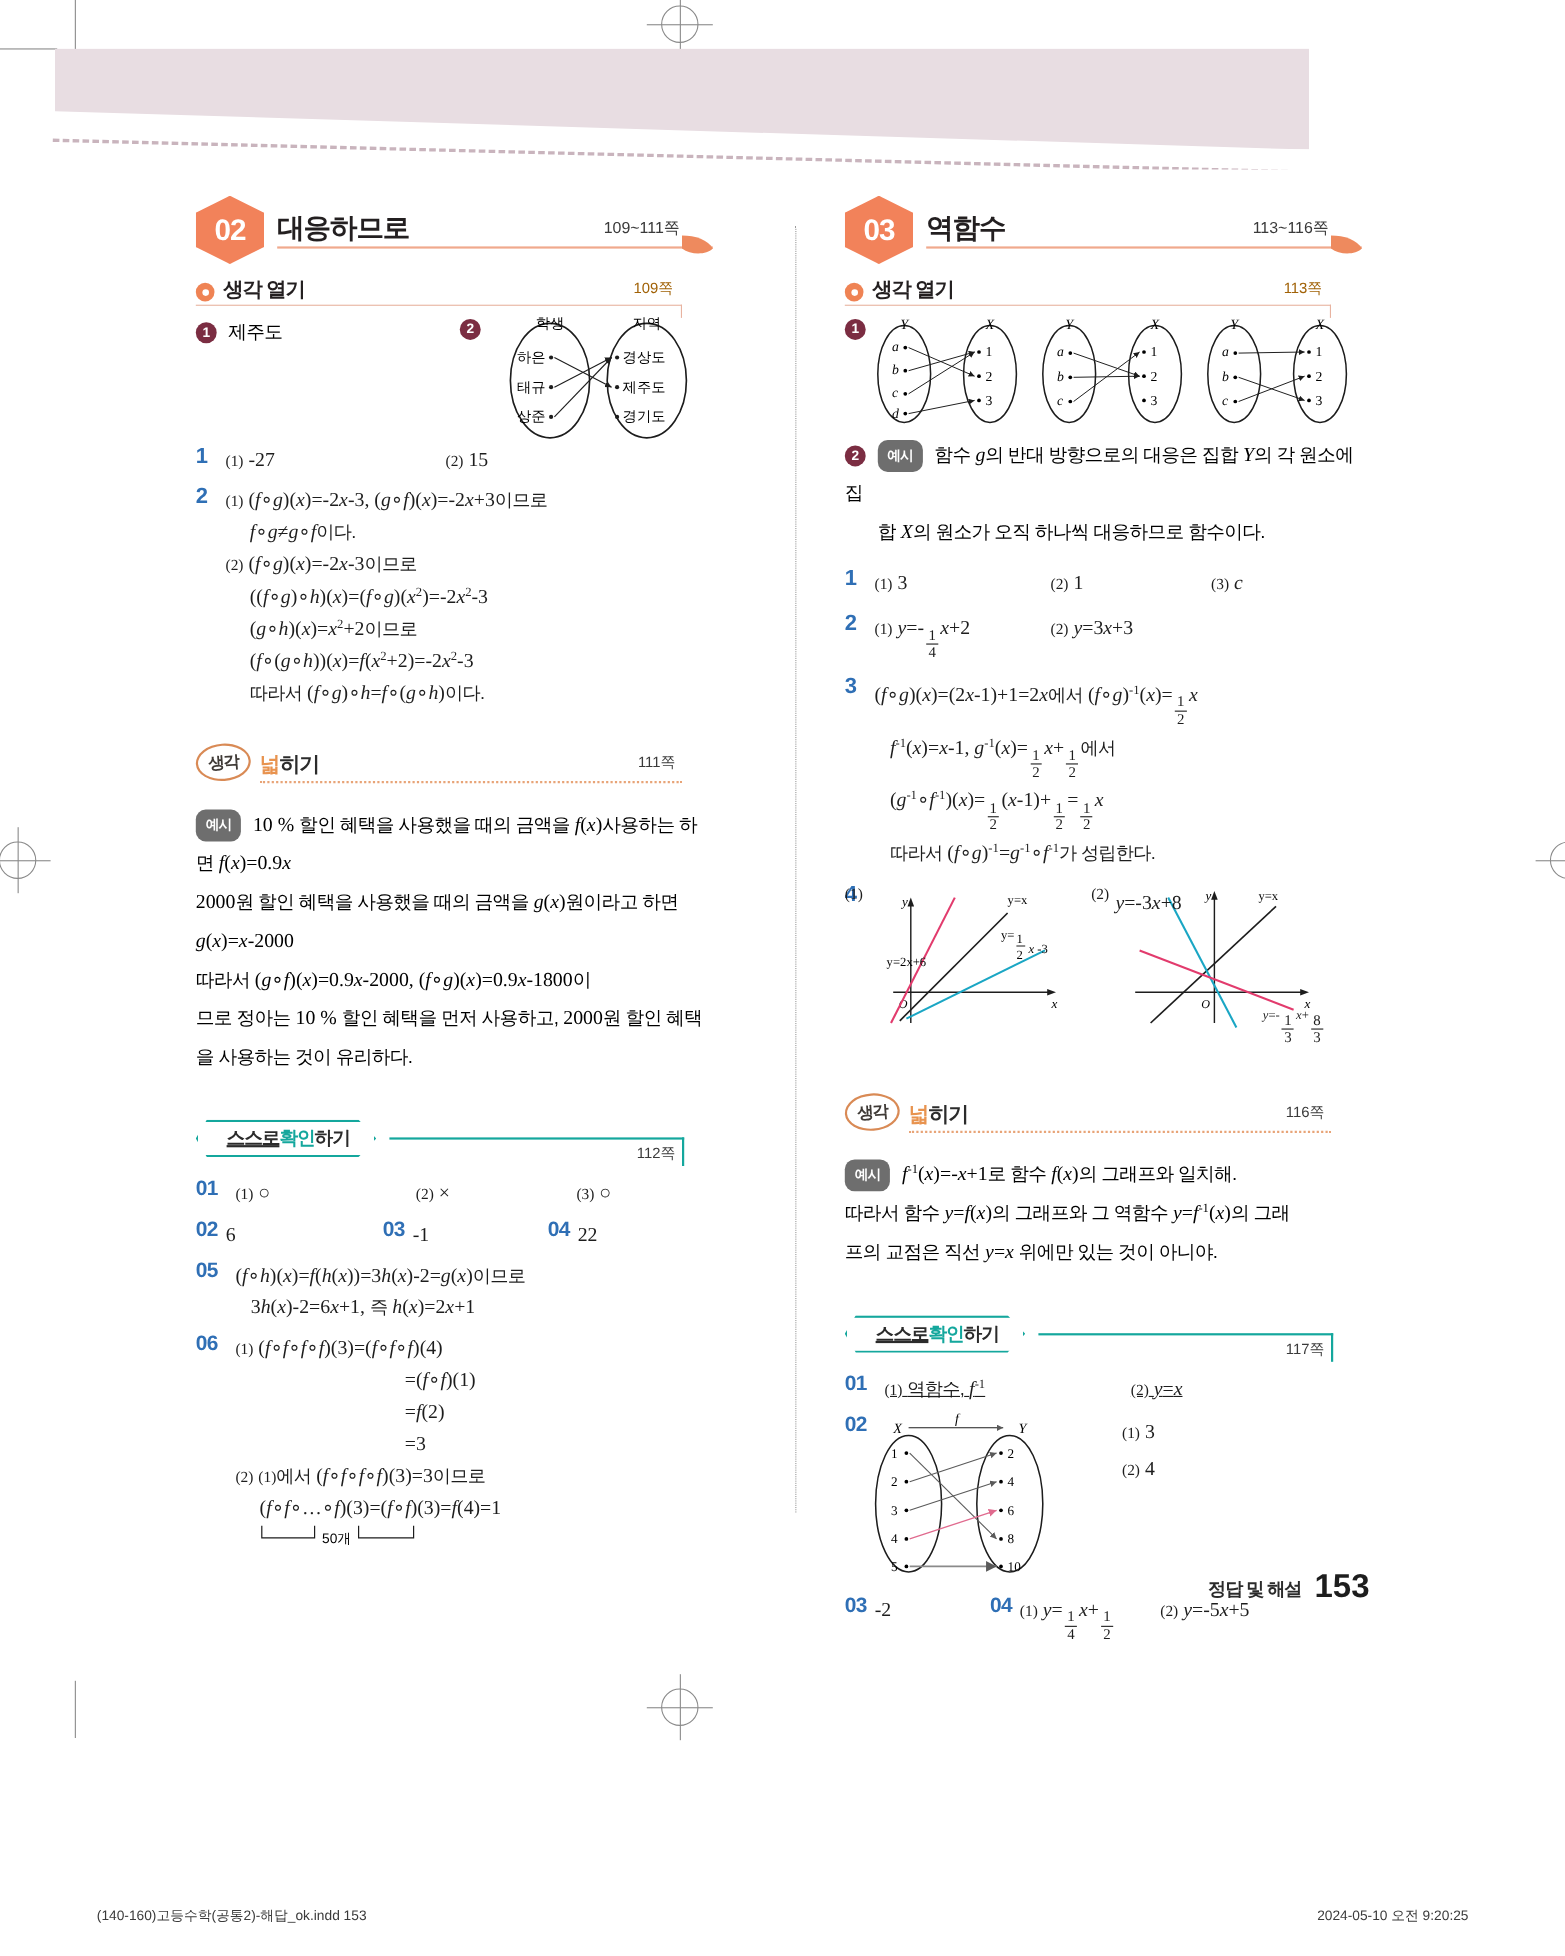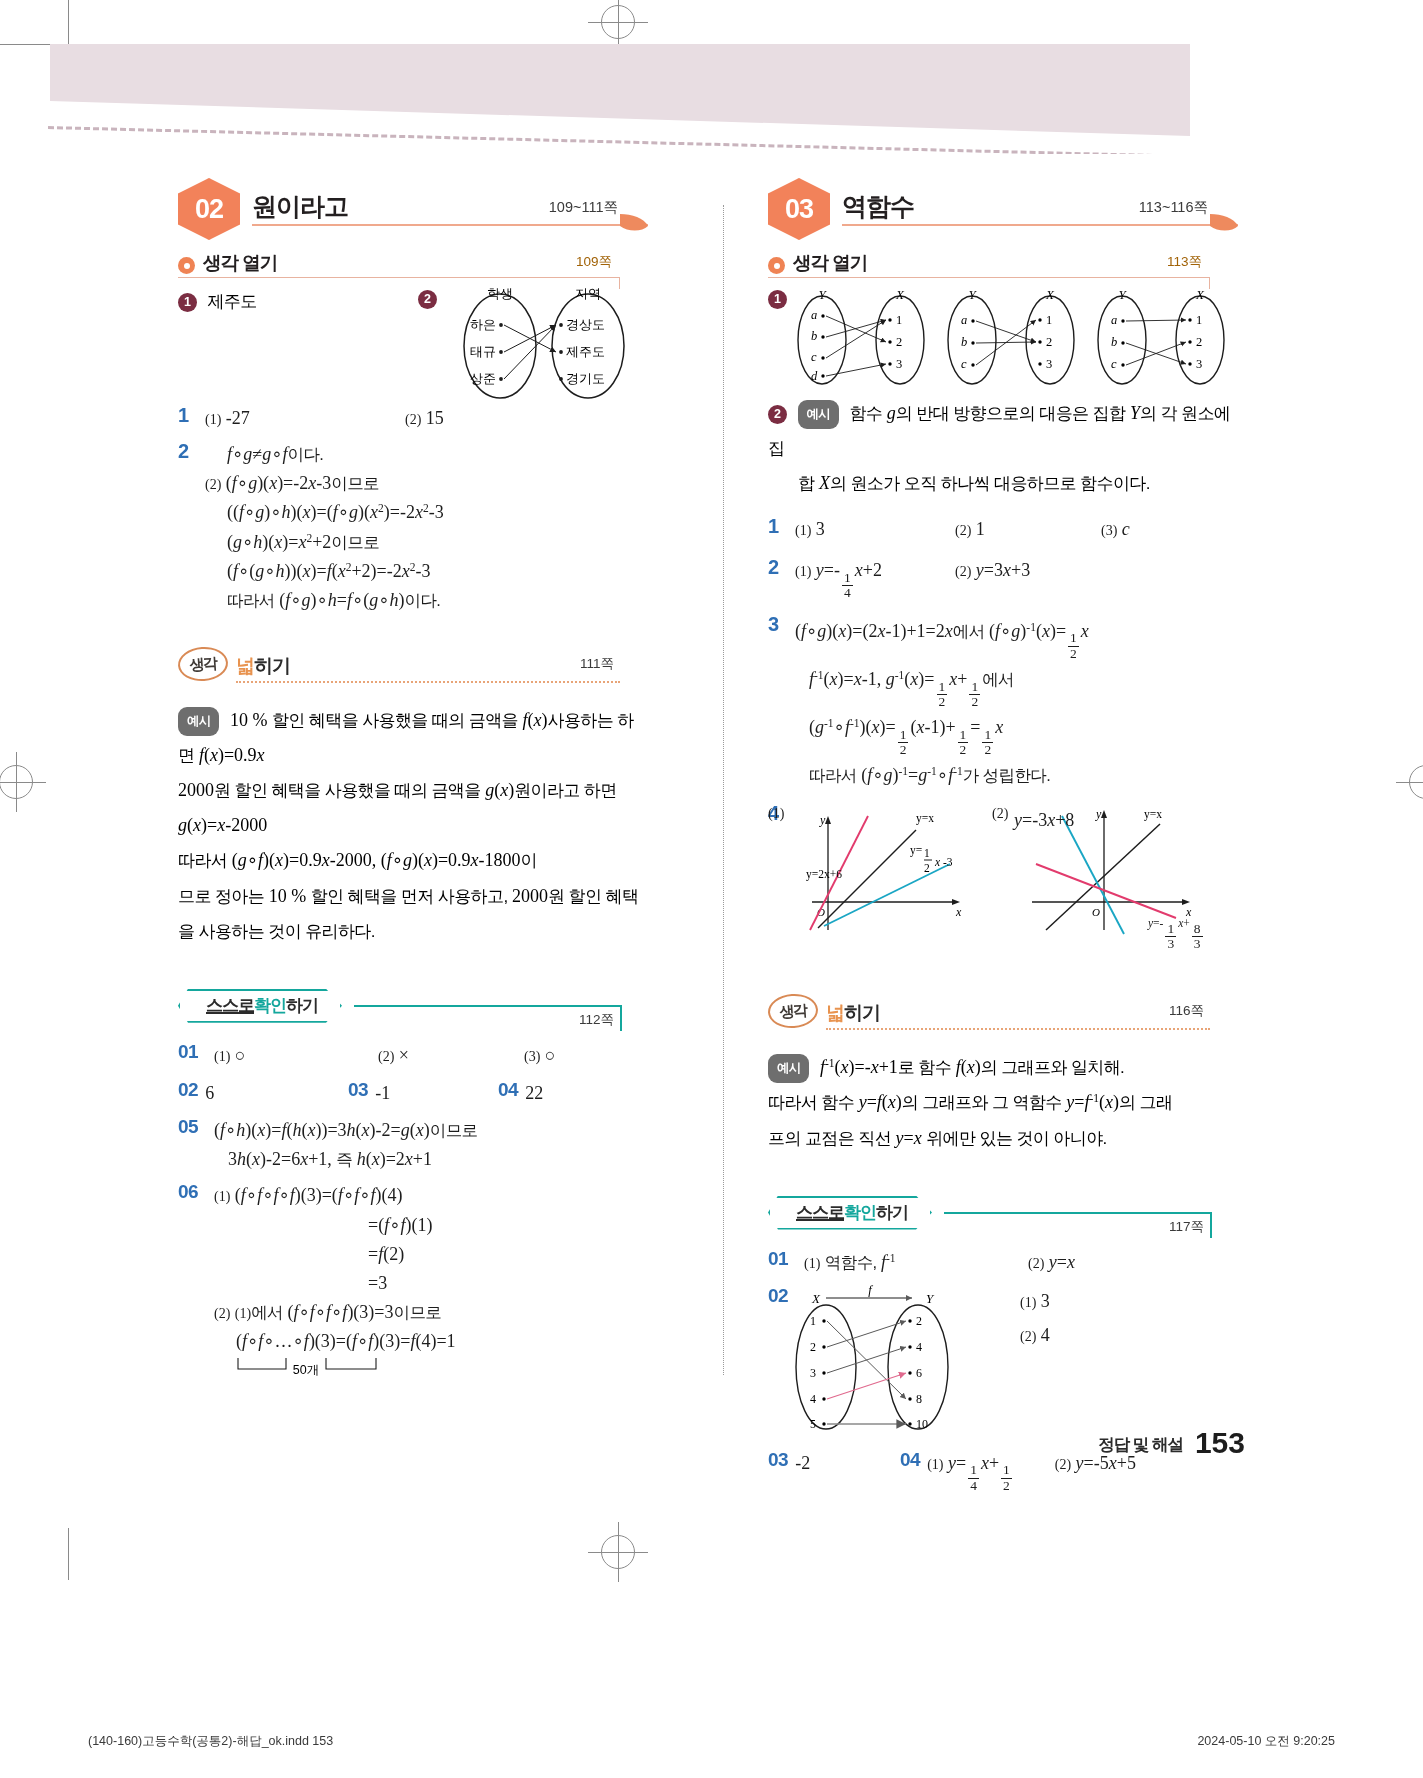--- a/index.html
+++ b/index.html
@@ -221,21 +221,21 @@
 
   <div class="col-divider"></div>
 
   <div class="col col-left">
 
     <div class="sec-head">
       <div class="hexnum">
         <div class="hexbg"></div>
         <div class="hextxt">02</div>
       </div>
-      <div class="sec-title">원이라고</div>
+      <div class="sec-title">대응하므로</div>
       <div class="sec-rule"></div>
       <div class="sec-pages">109~111쪽</div>
       <svg class="ribbon" viewBox="0 0 32 22">
         <path d="M2 2 C14 2 26 6 30 14 C24 20 10 20 2 14 Z" fill="#ee8a5e"></path>
       </svg>
     </div>
 
     <div class="sub-head">
       <div class="sub-dot">
           <i></i>
@@ -293,20 +293,23 @@
         <div class="mathline">
           <span class="label-no">(2)</span>
           <span>15</span>
         </div>
       </div>
     </div>
 
     <div class="ans-row body" style="margin-top:7px;">
       <div class="qnum">2</div>
       <div class="ans-body">
+        <div class="mathline">
+          <span class="label-no">(1)</span> (<i class="mi">f</i>∘<i class="mi">g</i>)(<i class="mi">x</i>)=-2<i class="mi">x</i>-3, (<i class="mi">g</i>∘<i class="mi">f</i>)(<i class="mi">x</i>)=-2<i class="mi">x</i>+3<span class="ko">이므로</span>
+        </div>
         <div class="mathline" style="padding-left:22px;">
           <i class="mi">f</i>∘<i class="mi">g</i>≠<i class="mi">g</i>∘<i class="mi">f</i><span class="ko">이다.</span>
         </div>
         <div class="mathline">
           <span class="label-no">(2)</span> (<i class="mi">f</i>∘<i class="mi">g</i>)(<i class="mi">x</i>)=-2<i class="mi">x</i>-3<span class="ko">이므로</span>
         </div>
         <div class="mathline" style="padding-left:22px;">
           ((<i class="mi">f</i>∘<i class="mi">g</i>)∘<i class="mi">h</i>)(<i class="mi">x</i>)=(<i class="mi">f</i>∘<i class="mi">g</i>)(<i class="mi">x</i><sup class="s">2</sup>)=-2<i class="mi">x</i><sup class="s">2</sup>-3
         </div>
         <div class="mathline" style="padding-left:22px;">
@@ -704,21 +707,21 @@
           <span class="g">확인</span>
           <span class="k">하기</span>
       </div>
       <div class="check-rule"></div>
         <div class="check-tick"></div>
       <div class="check-pages">117쪽</div>
     </div>
 
     <div class="ans-row body" style="margin-top:6px;">
       <div class="qnum two">01</div>
-      <div class="ans-body wide" style="display:flex;">
+      <div class="ans-body wide" style="display:flex;text-decoration:underline;">
         <div style="width:224px;" class="mathline">
           <span class="label-no">(1)</span> <span class="ko">역함수,</span> <i class="mi">f</i><sup class="s">-1</sup>
         </div>
         <div class="mathline">
           <span class="label-no">(2)</span> <i class="mi">y</i>=<i class="mi">x</i>
         </div>
       </div>
     </div>
 
     <div class="ans-row body" style="margin-top:8px; height:160px;">

